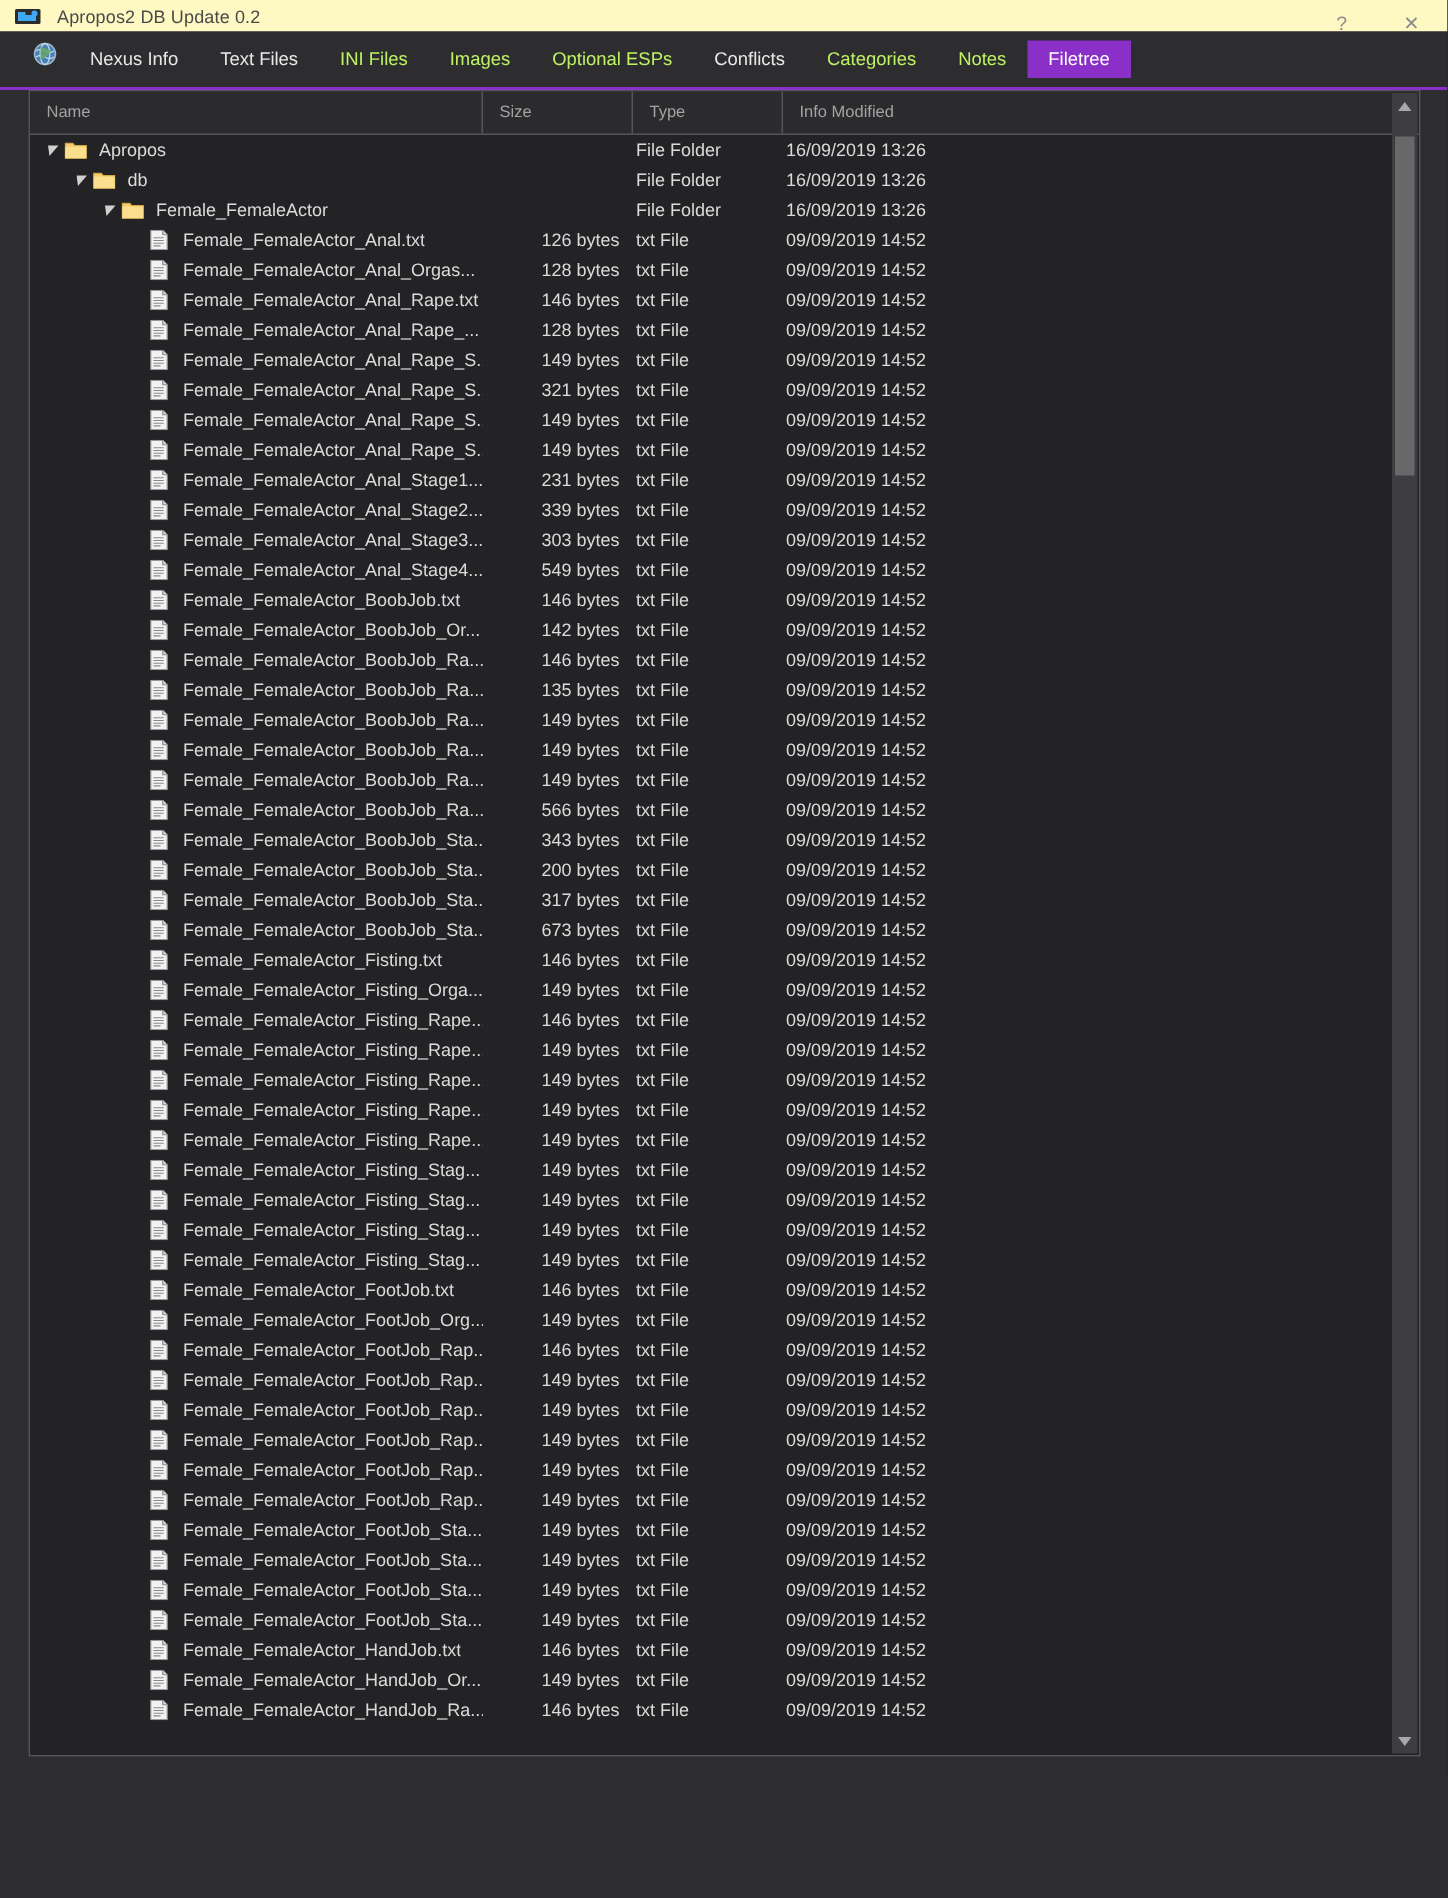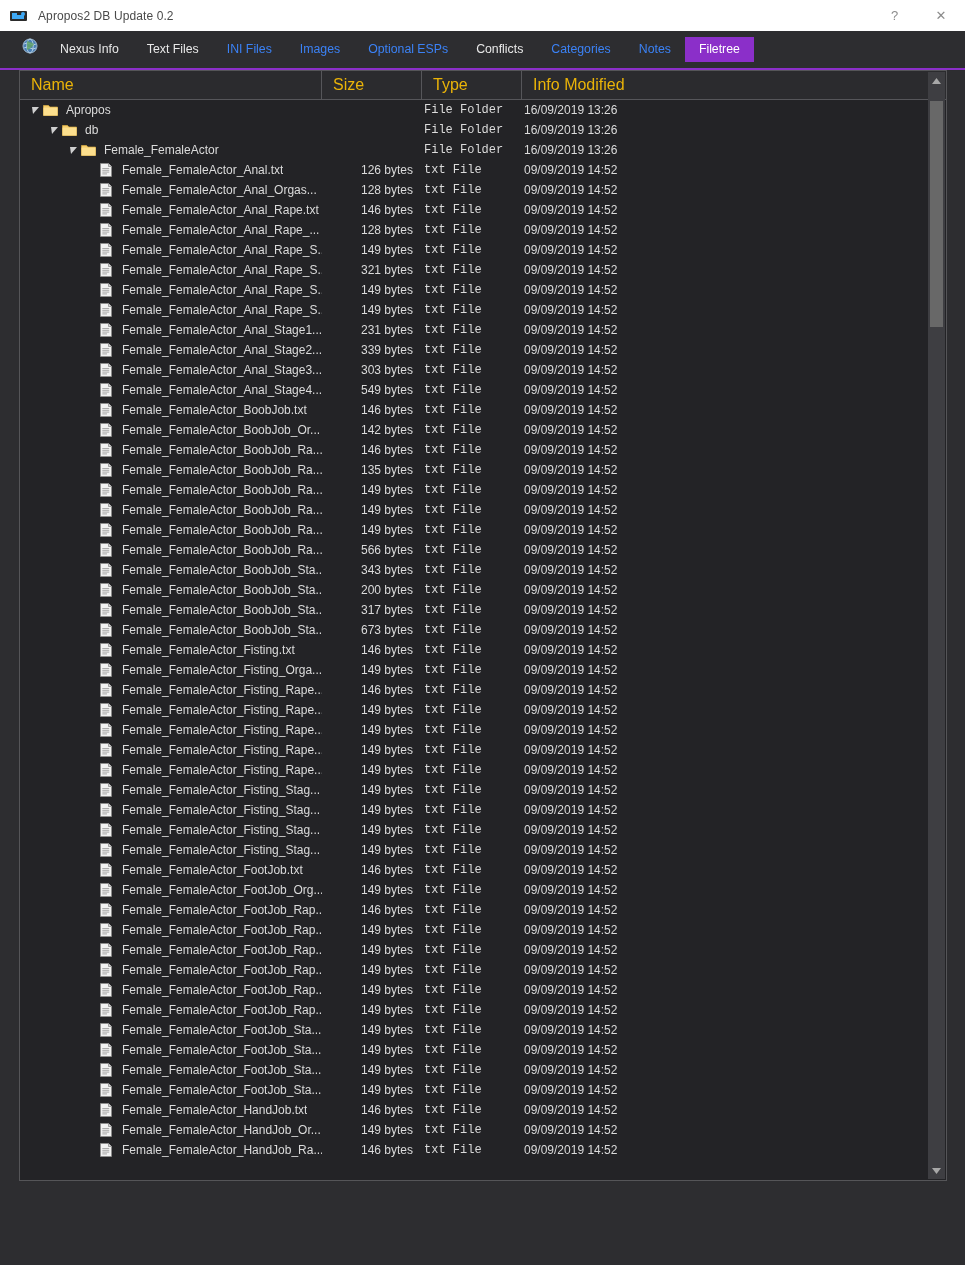--- a/index.html
+++ b/index.html
@@ -5,21 +5,21 @@
   * { box-sizing: border-box; margin: 0; padding: 0; }
   html, body {
     width: 965px; height: 1265px;
     background: #2d2d30;
     font-family: "Liberation Sans", sans-serif;
     overflow: hidden;
   }
 
   
   .titlebar {
-    height: 31px; background: #ffffff;
+    height: 21px; background: #fef9c3;
     display: flex; align-items: center;
     position: relative;
   }
   .titlebar-icon {
     margin-left: 10px; width: 18px; height: 13px;
     display: flex; align-items: center; justify-content: center;
   }
   .titlebar-title {
     margin-left: 10px; font-size: 12px; color: #4a4a4a;
     letter-spacing: .1px;
@@ -47,21 +47,21 @@
   .globe-icon {
     width: 16px; height: 16px; align-self: center;
     margin-bottom: 7px; margin-right: 8px;
   }
   .tab {
     height: 25px; line-height: 25px;
     padding: 0 14px; font-size: 12.3px;
     color: #e8e8e8; white-space: nowrap;
     margin-bottom: 0px;
   }
-  .tab.dim { color: #3b82f6; }
+  .tab.dim { color: #bef264; }
   .tab.active {
     background: #8b2fc9; color: #ffffff;
   }
 
   
   .content { padding: 0 0 0 0; background: #2d2d30; }
   .openmod {
     color: #dcdcdc; font-size: 12px;
     padding: 13px 0 10px 29px;
   }
@@ -72,21 +72,21 @@
     height: 1111px;
     background: #232326;
     border: 1px solid #555558;
     position: relative;
     display: flex; flex-direction: column;
   }
   .tree-header {
     display: flex; height: 29px; flex: 0 0 29px;
     background: #2b2b2e;
     border-bottom: 1px solid #56565a;
-    color: #eab308; font-size: 16px;
+    color: #a3a3a3; font-size: 11px;
   }
   .th {
     display: flex; align-items: center;
     padding-left: 11px;
     border-right: 1px solid #56565a;
     height: 100%;
   }
   .th.c-name { width: 302px; }
   .th.c-size { width: 100px; }
   .th.c-type { width: 100px; }
@@ -95,21 +95,21 @@
   .tree-body {
     flex: 1 1 auto; overflow: hidden;
     background: #232326; position: relative;
   }
   .row {
     display: flex; height: 20px; align-items: center;
     color: #dbdbdb; font-size: 12px; white-space: nowrap;
   }
   .cell-name { width: 302px; display: flex; align-items: center; overflow: hidden; }
   .cell-size { width: 100px; text-align: right; padding-right: 9px; }
-  .cell-type { width: 100px; padding-left: 2px; font-family: Liberation Mono, monospace; }
+  .cell-type { width: 100px; padding-left: 2px; }
   .cell-date { flex: 1; padding-left: 2px; }
 
   .indent { flex: 0 0 auto; }
   .expander {
     flex: 0 0 14px; width: 14px; height: 14px;
     display: flex; align-items: center; justify-content: center;
   }
   .expander svg { display: block; }
   .folder-icon { flex: 0 0 17px; margin-right: 6px; display:flex; align-items:center; }
   .file-icon { flex: 0 0 15px; margin-right: 7px; display:flex; align-items:center; }

